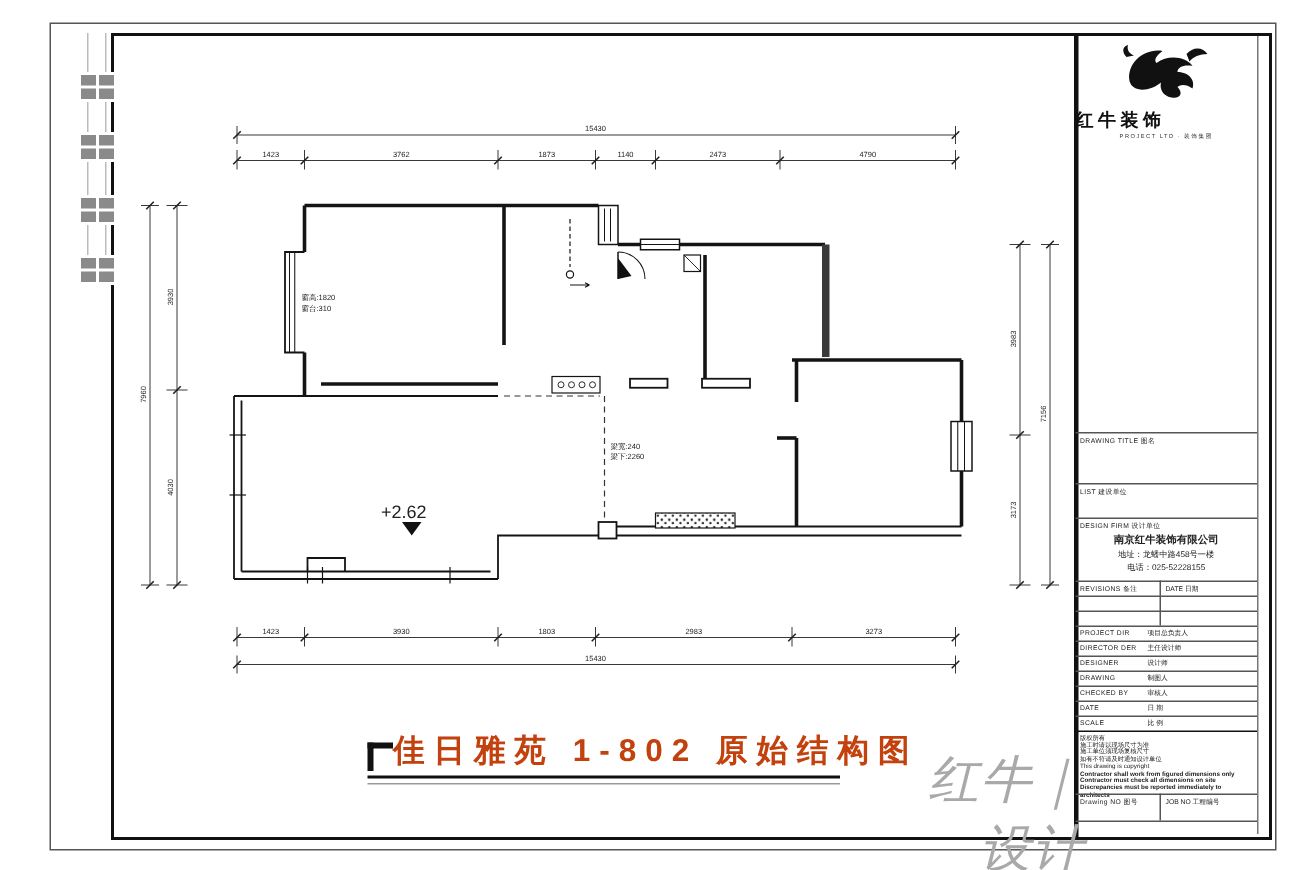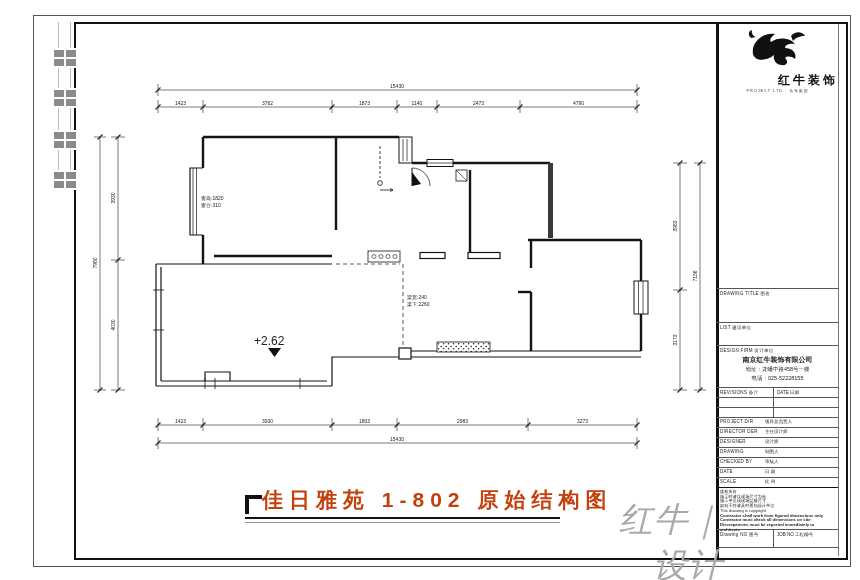--- a/index.html
+++ b/index.html
@@ -12,21 +12,21 @@
   .tb-divider{position:absolute;left:716px;top:22px;height:536px;width:0;border-left:3px solid #111;}
   .tb-thinline{position:absolute;left:838px;top:24px;height:532px;width:0;border-left:0.6px solid #777;}
   .sigbox{position:absolute;width:22px;height:16px;display:grid;grid-template-columns:1fr 1fr;grid-template-rows:1fr 1fr;gap:2px;padding:2px;background:#fff;}
   .sigbox span{display:block;background:#8a8a8a;}
   .tb{position:absolute;left:717px;top:22px;width:121px;height:536px;font-size:4.5px;color:#222;}
   .tb .lab{position:absolute;left:3px;white-space:nowrap;letter-spacing:0.3px;}
   .tb .cell-r{position:absolute;left:60px;white-space:nowrap;}
   .tb .hl{position:absolute;left:0;width:121px;height:0;border-top:0.6px solid #555;}
   .tb .hl2{position:absolute;left:0;width:121px;height:0;border-top:1.8px solid #111;}
   .tb .vl{position:absolute;width:0;border-left:0.6px solid #555;}
-  .logo-name{position:absolute;top:50px;width:121px;text-align:right;font-size:12px;font-weight:bold;letter-spacing:3px;color:#111;}
+  .logo-name{position:absolute;top:50px;width:121px;text-align:left;font-size:12px;font-weight:bold;letter-spacing:3px;color:#111;}
   .logo-cap{position:absolute;top:66px;width:121px;text-align:center;font-size:3.8px;letter-spacing:1px;color:#333;}
   .company{position:absolute;top:333px;width:121px;text-align:center;font-size:7px;font-weight:bold;}
   .addr{position:absolute;width:121px;text-align:center;font-size:5.5px;}
   .notes{position:absolute;left:3px;top:468px;width:115px;font-size:4.2px;line-height:4.7px;color:#222;}
   .foot-title{position:absolute;left:262px;top:486px;font-size:21px;font-weight:bold;letter-spacing:6px;color:#c2410c;white-space:nowrap;}
   .corner-mark{position:absolute;left:245px;top:495px;width:13px;height:15px;border-left:4px solid #111;border-top:4px solid #111;}
   .u1{position:absolute;left:245px;top:517px;width:315px;height:0;border-top:2.5px solid #111;}
   .u2{position:absolute;left:245px;top:522px;width:315px;height:0;border-top:1px solid #999;}
   .brand{position:absolute;left:598px;top:497px;width:125px;text-align:right;font-size:34px;color:#a9a9a9;letter-spacing:1px;font-style:italic;}
   svg text{font-family:"Liberation Sans","DejaVu Sans",sans-serif;}

